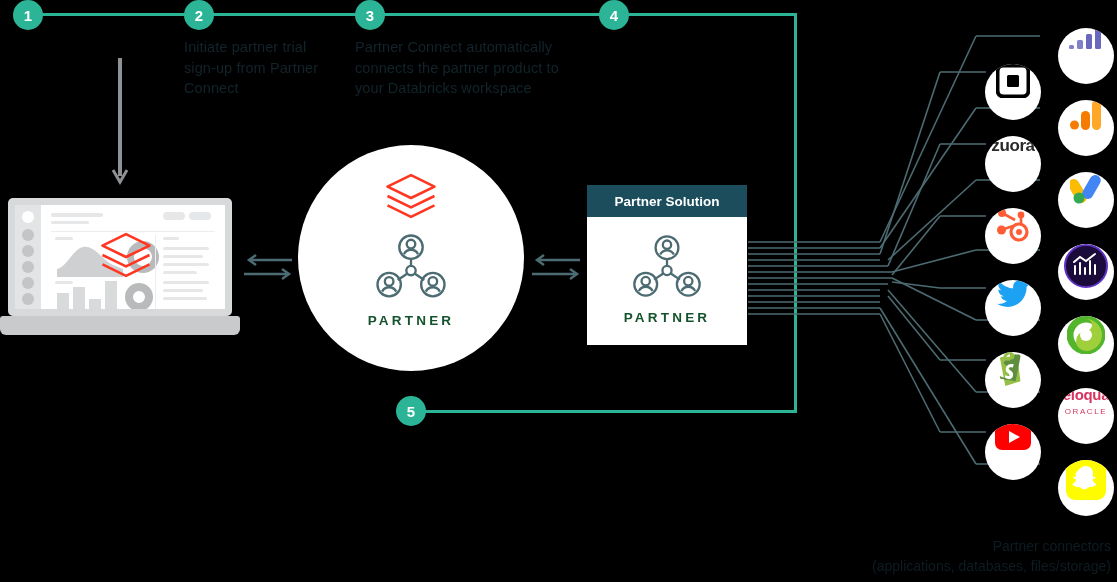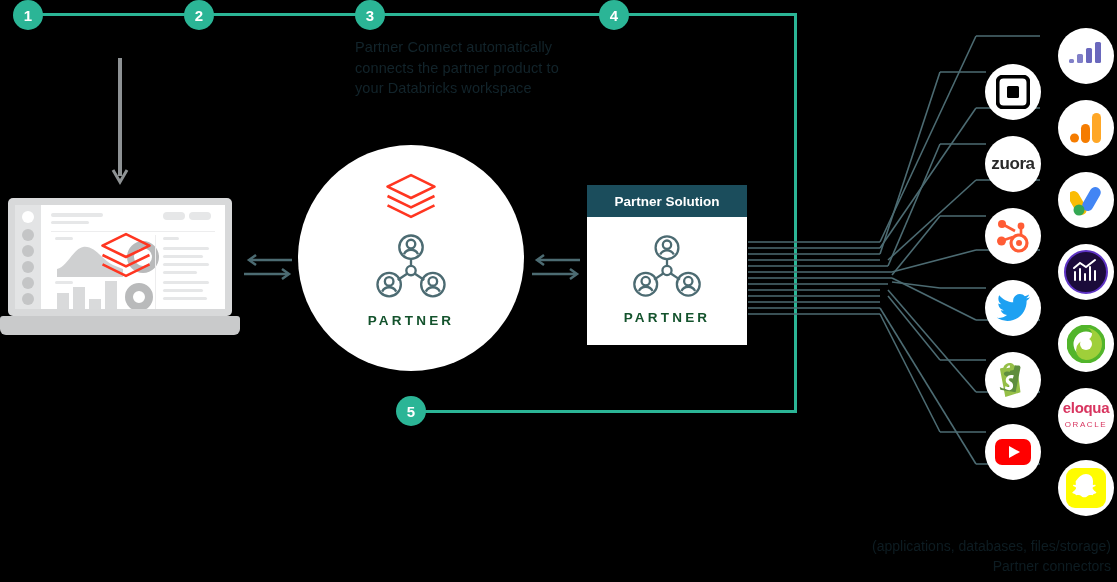--- a/index.html
+++ b/index.html
@@ -146,21 +146,21 @@
   
   .arrowpair { position: absolute; }
 
   
   .conn-icon {
     position: absolute;
     width: 56px; height: 56px;
     border-radius: 50%;
     background: #ffffff;
     display: flex;
-    align-items: center;
+    align-items: flex-start;
     justify-content: center;
     z-index: 9;
     overflow: hidden;
   }
   .conn-icon svg, .conn-icon .glyph { display: block; }
 
   
   .caption {
     position: absolute;
     right: 6px; bottom: 6px;
@@ -202,20 +202,21 @@
   <div class="tl-line abs" style="left:794px; top:13px; width:3px; height:400px;"></div>
 
   <div class="tl-line abs" style="left:420px; top:410px; width:377px; height:3px;"></div>
 
   <div class="step-badge" style="left:13px; top:0px;">1</div>
   <div class="step-badge" style="left:184px; top:0px;">2</div>
   <div class="step-badge" style="left:355px; top:0px;">3</div>
   <div class="step-badge" style="left:599px; top:0px;">4</div>
   <div class="step-badge" style="left:396px; top:396px;">5</div>
 
+  <div class="step-text" style="left:184px; top:37px; width:150px;">Initiate partner trial sign-up from Partner Connect</div>
   <div class="step-text" style="left:355px; top:37px; width:215px;">Partner Connect automatically connects the partner product to your Databricks workspace</div>
 
   <svg class="abs" style="left:110px; top:58px;" width="20" height="130" viewBox="0 0 20 130">
     <line x1="10" y1="0" x2="10" y2="118" stroke="#8e9294" stroke-width="4"></line>
     <polyline points="3,112 10,124 17,112" fill="none" stroke="#8e9294" stroke-width="3"></polyline>
   </svg>
 
   <div class="laptop-body">
     <div class="laptop-screen">
       <div class="lp-sidebar"></div>
@@ -483,17 +484,17 @@
   </div>
 
   <div class="conn-icon" style="left:1058px; top:460px;">
     <svg width="40" height="40" viewBox="0 0 40 40">
       <rect x="0" y="0" width="40" height="40" rx="9" fill="#fffc00"></rect>
       <path d="M20 6c4.3 0 7 3.1 7 7.2 0 1.5-.1 2.9-.2 3.6.4.2 1 .2 1.7-.1.3-.1.8-.1 1 .3.3.5 0 1-.5 1.3-.5.3-2.2.8-2.4 1.4-.2.5.9 2.6 3.4 4.3.5.3.4.9-.1 1.2-.8.4-2 .6-2.4.8-.3.2-.2.9-.6 1.1-.4.2-1.4-.1-2.4-.1-1.2 0-2 .2-2.9.9-.9.7-1.7 1.4-3.2 1.4h-.1c-1.5 0-2.3-.7-3.2-1.4-.9-.7-1.7-.9-2.9-.9-1 0-2 .3-2.4.1-.4-.2-.3-.9-.6-1.1-.4-.2-1.6-.4-2.4-.8-.5-.3-.6-.9-.1-1.2 2.5-1.7 3.6-3.8 3.4-4.3-.2-.6-1.9-1.1-2.4-1.4-.5-.3-.8-.8-.5-1.3.2-.4.7-.4 1-.3.7.3 1.3.3 1.7.1-.1-.7-.2-2.1-.2-3.6C13 9.1 15.7 6 20 6z" fill="#ffffff"></path>
     </svg>
   </div>
 
   <div class="caption">
+    <div>Partner connectors</div>
     <div>(applications, databases, files/storage)</div>
-    <div>Partner connectors</div>
   </div>
 
 </div>
 
 </body></html>

